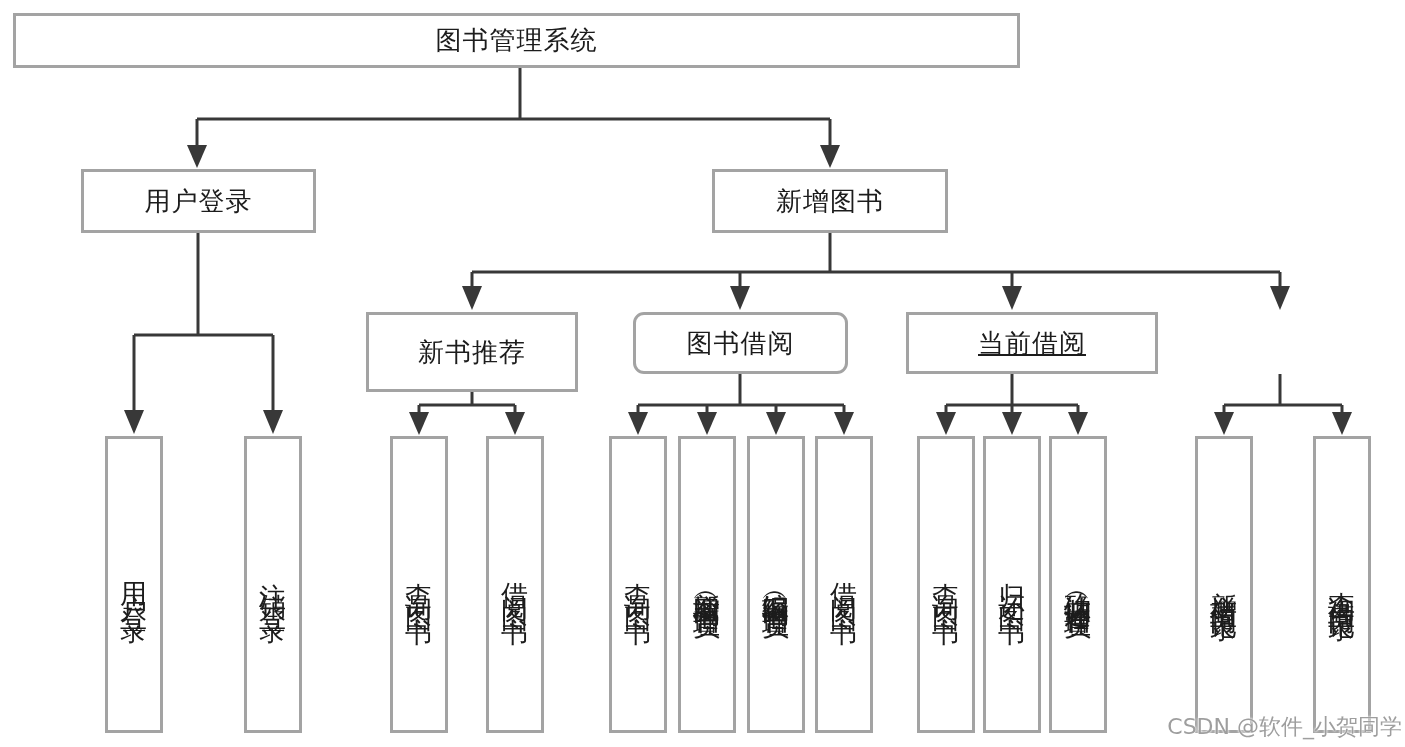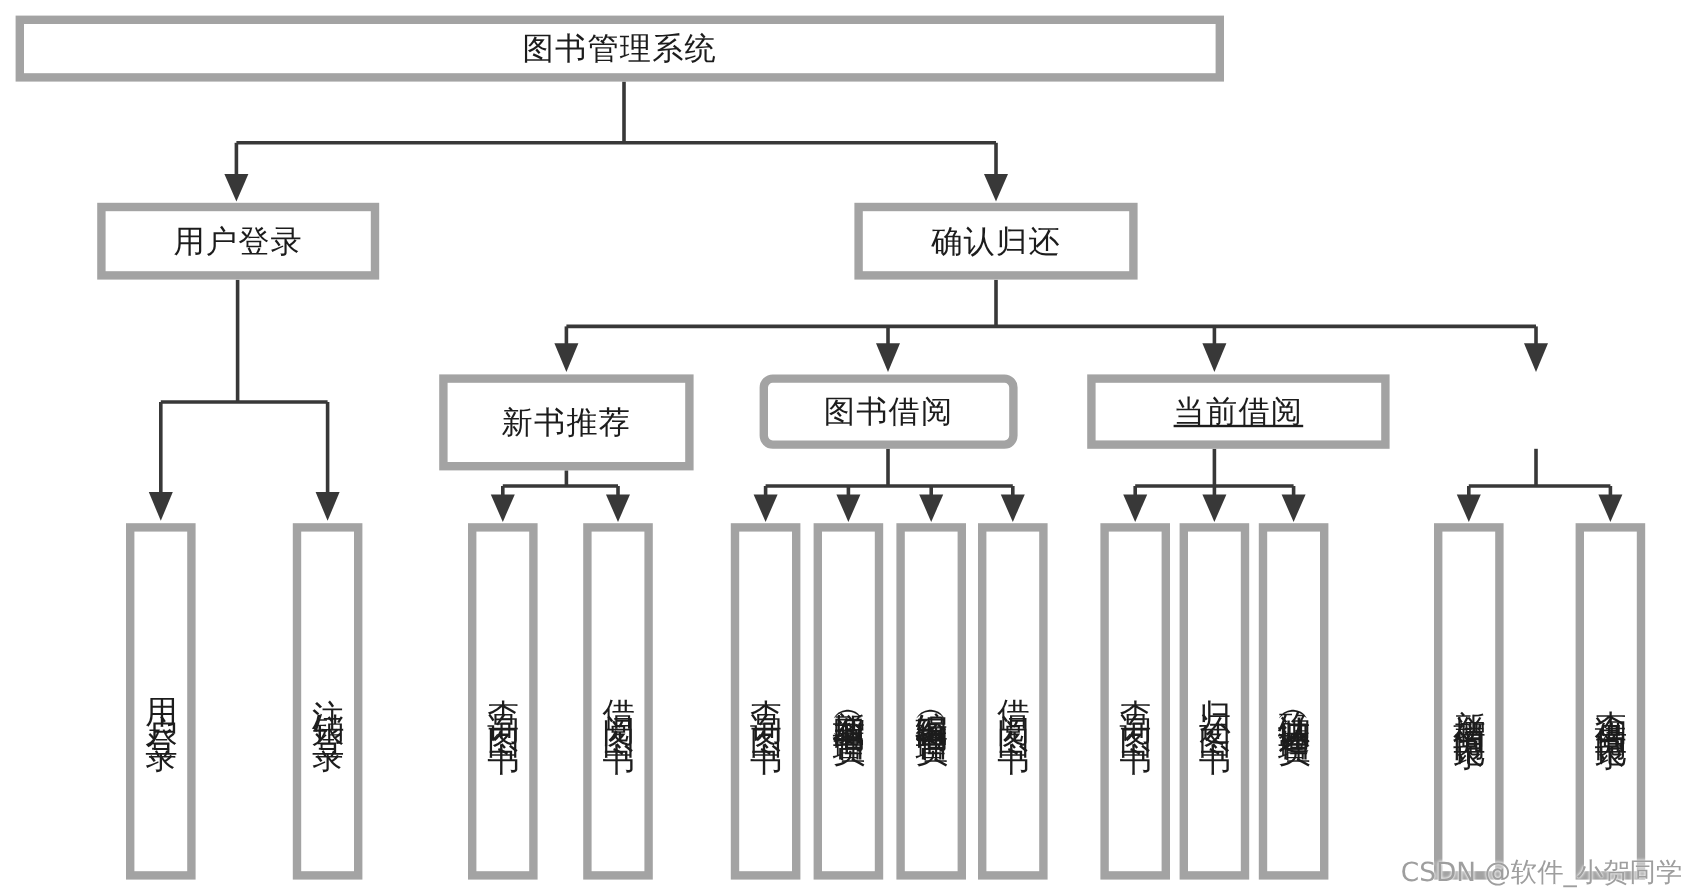--- a/index.html
+++ b/index.html
@@ -13,21 +13,21 @@
   }
   #connectors {
     position: absolute;
     left: 0; top: 0;
     width: 1405px; height: 747px;
     z-index: 1;
   }
   .node {
     position: absolute;
     box-sizing: border-box;
-    border: 7px solid #a3a3a3;
+    border: 3px solid #a3a3a3;
     background: #ffffff;
     display: flex;
     align-items: center;
     justify-content: center;
     color: #1c1c1c;
     z-index: 2;
   }
   .hlabel {
     font-size: 26px;
     letter-spacing: 1px;
@@ -164,21 +164,21 @@
   </svg>
 
   <div class="node n-root">
     <span class="hlabel">图书管理系统</span>
   </div>
 
   <div class="node n-login">
     <span class="hlabel">用户登录</span>
   </div>
   <div class="node n-mgmt">
-    <span class="hlabel">确认归还</span>
+    <span class="hlabel">新增图书</span>
   </div>
 
   <div class="node n-l3-0">
     <span class="hlabel">新书推荐</span>
   </div>
   <div class="node n-l3-1">
     <span class="hlabel">图书借阅</span>
   </div>
   <div class="node n-l3-2">
     <span class="hlabel">当前借阅</span>

